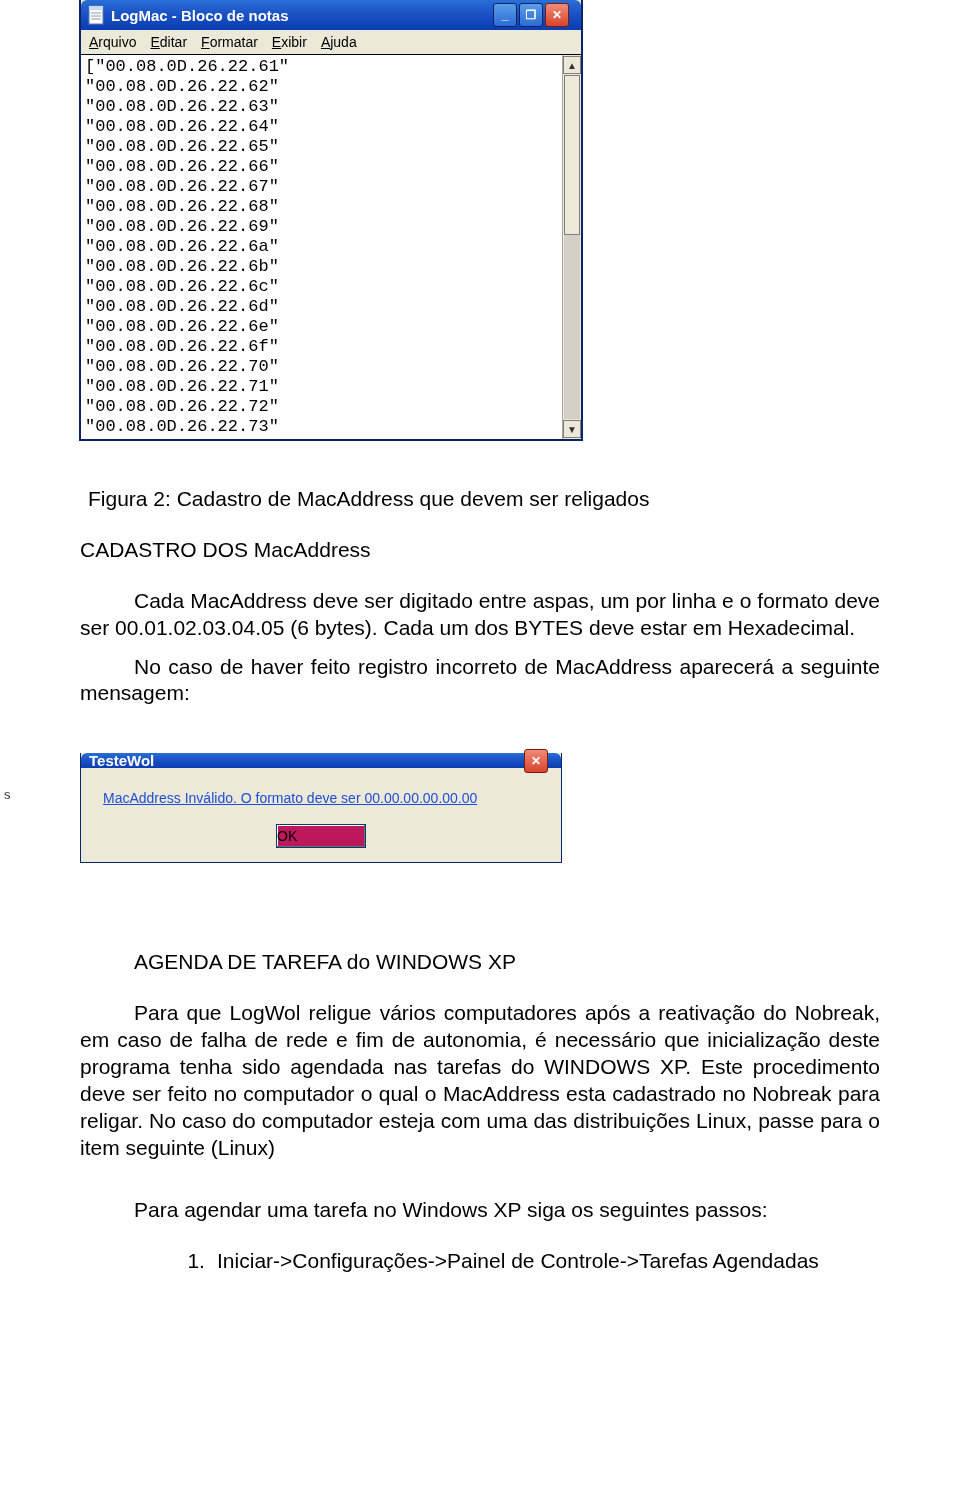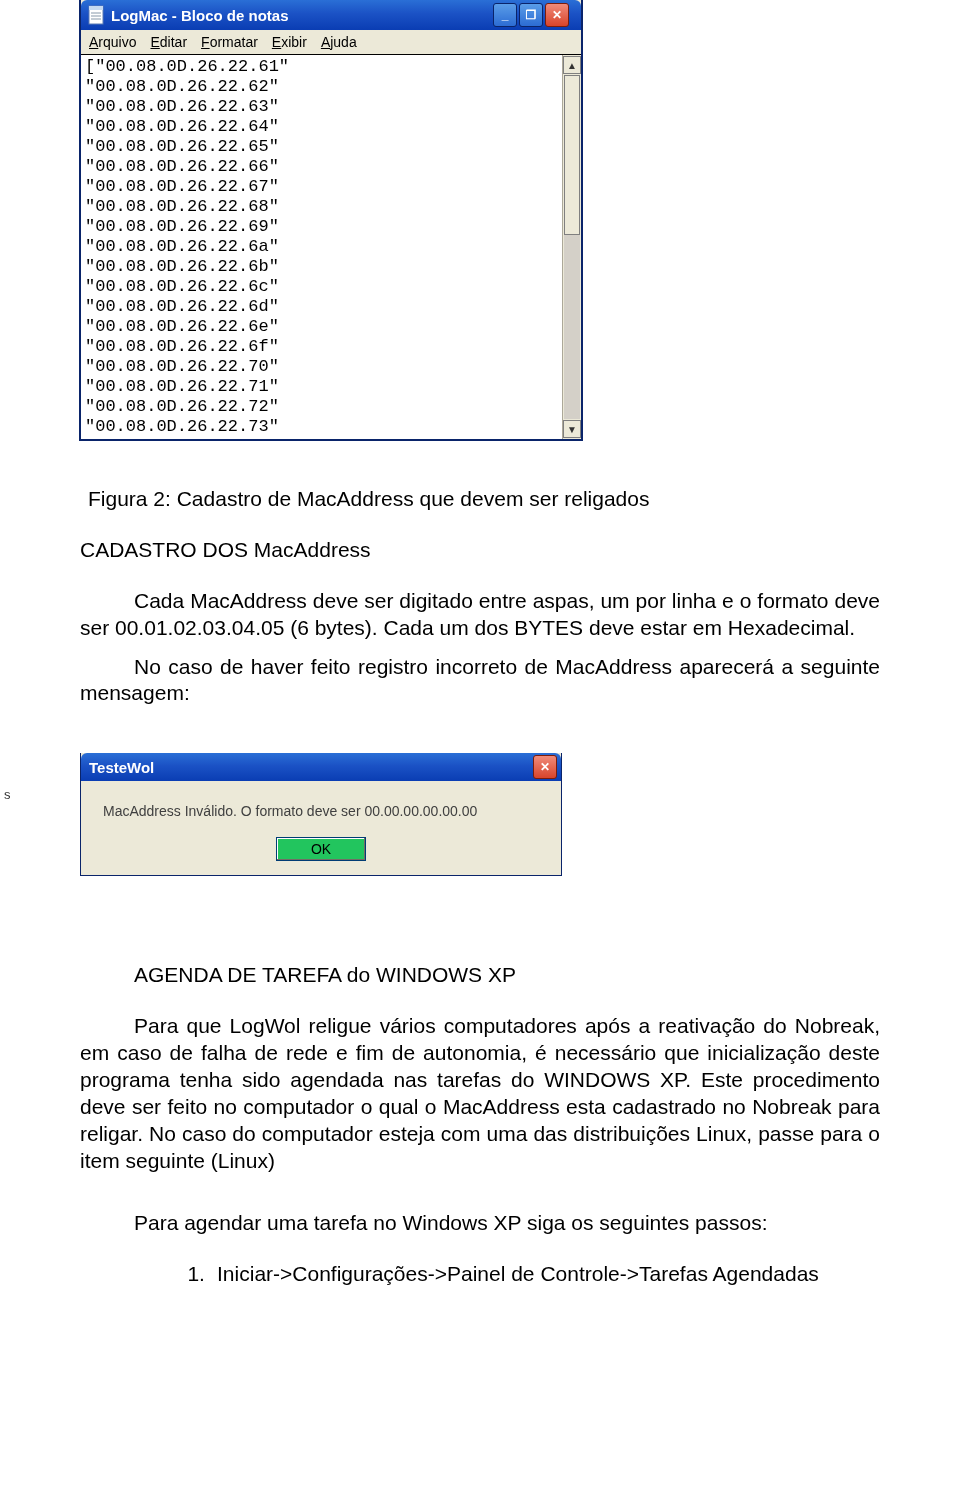--- a/index.html
+++ b/index.html
@@ -142,50 +142,51 @@
     margin: 6px 0 6px 80px;
     border: 1px solid #0a246a;
     font-family: Tahoma, Arial, sans-serif;
     font-size: 14px;
     background: #ece9d8;
     border-top: none;
   }
   .dlg-titlebar {
     display: flex;
     align-items: center;
-    height: 28px;
+    height: 15px;
     background: linear-gradient(to bottom, #2a6fd6 0%, #1b52c5 45%, #0a3db3 100%);
     color: #fff;
     font-weight: bold;
-    padding: 0 4px 0 8px;
+    padding: 0 13px 0 8px;
     border-top-left-radius: 6px;
     border-top-right-radius: 6px;
   }
   .dlg-title {
     flex: 1;
     font-size: 15px;
   }
   .dlg-body {
     padding: 22px 18px 14px 18px;
     text-align: center;
   }
   .dlg-msg {
     text-align: left;
     margin-bottom: 18px;
     padding-left: 4px;
-    color: #404040;
+    color: #1d4ed8;
+    text-decoration: underline;
   }
   .dlg-ok {
     display: inline-block;
     min-width: 88px;
     padding: 3px 0;
-    background: #22c55e;
+    background: #be185d;
     border: 1px solid #003c74;
     font-size: 14px;
-    text-align: center;
+    text-align: left;
     box-shadow: inset -1px -1px 0 #716f64, inset 1px 1px 0 #fff;
   }
 
   
   .doc {
     font-size: 21px;
     line-height: 1.28;
   }
   .caption {
     margin: 2px 0 24px 8px;

